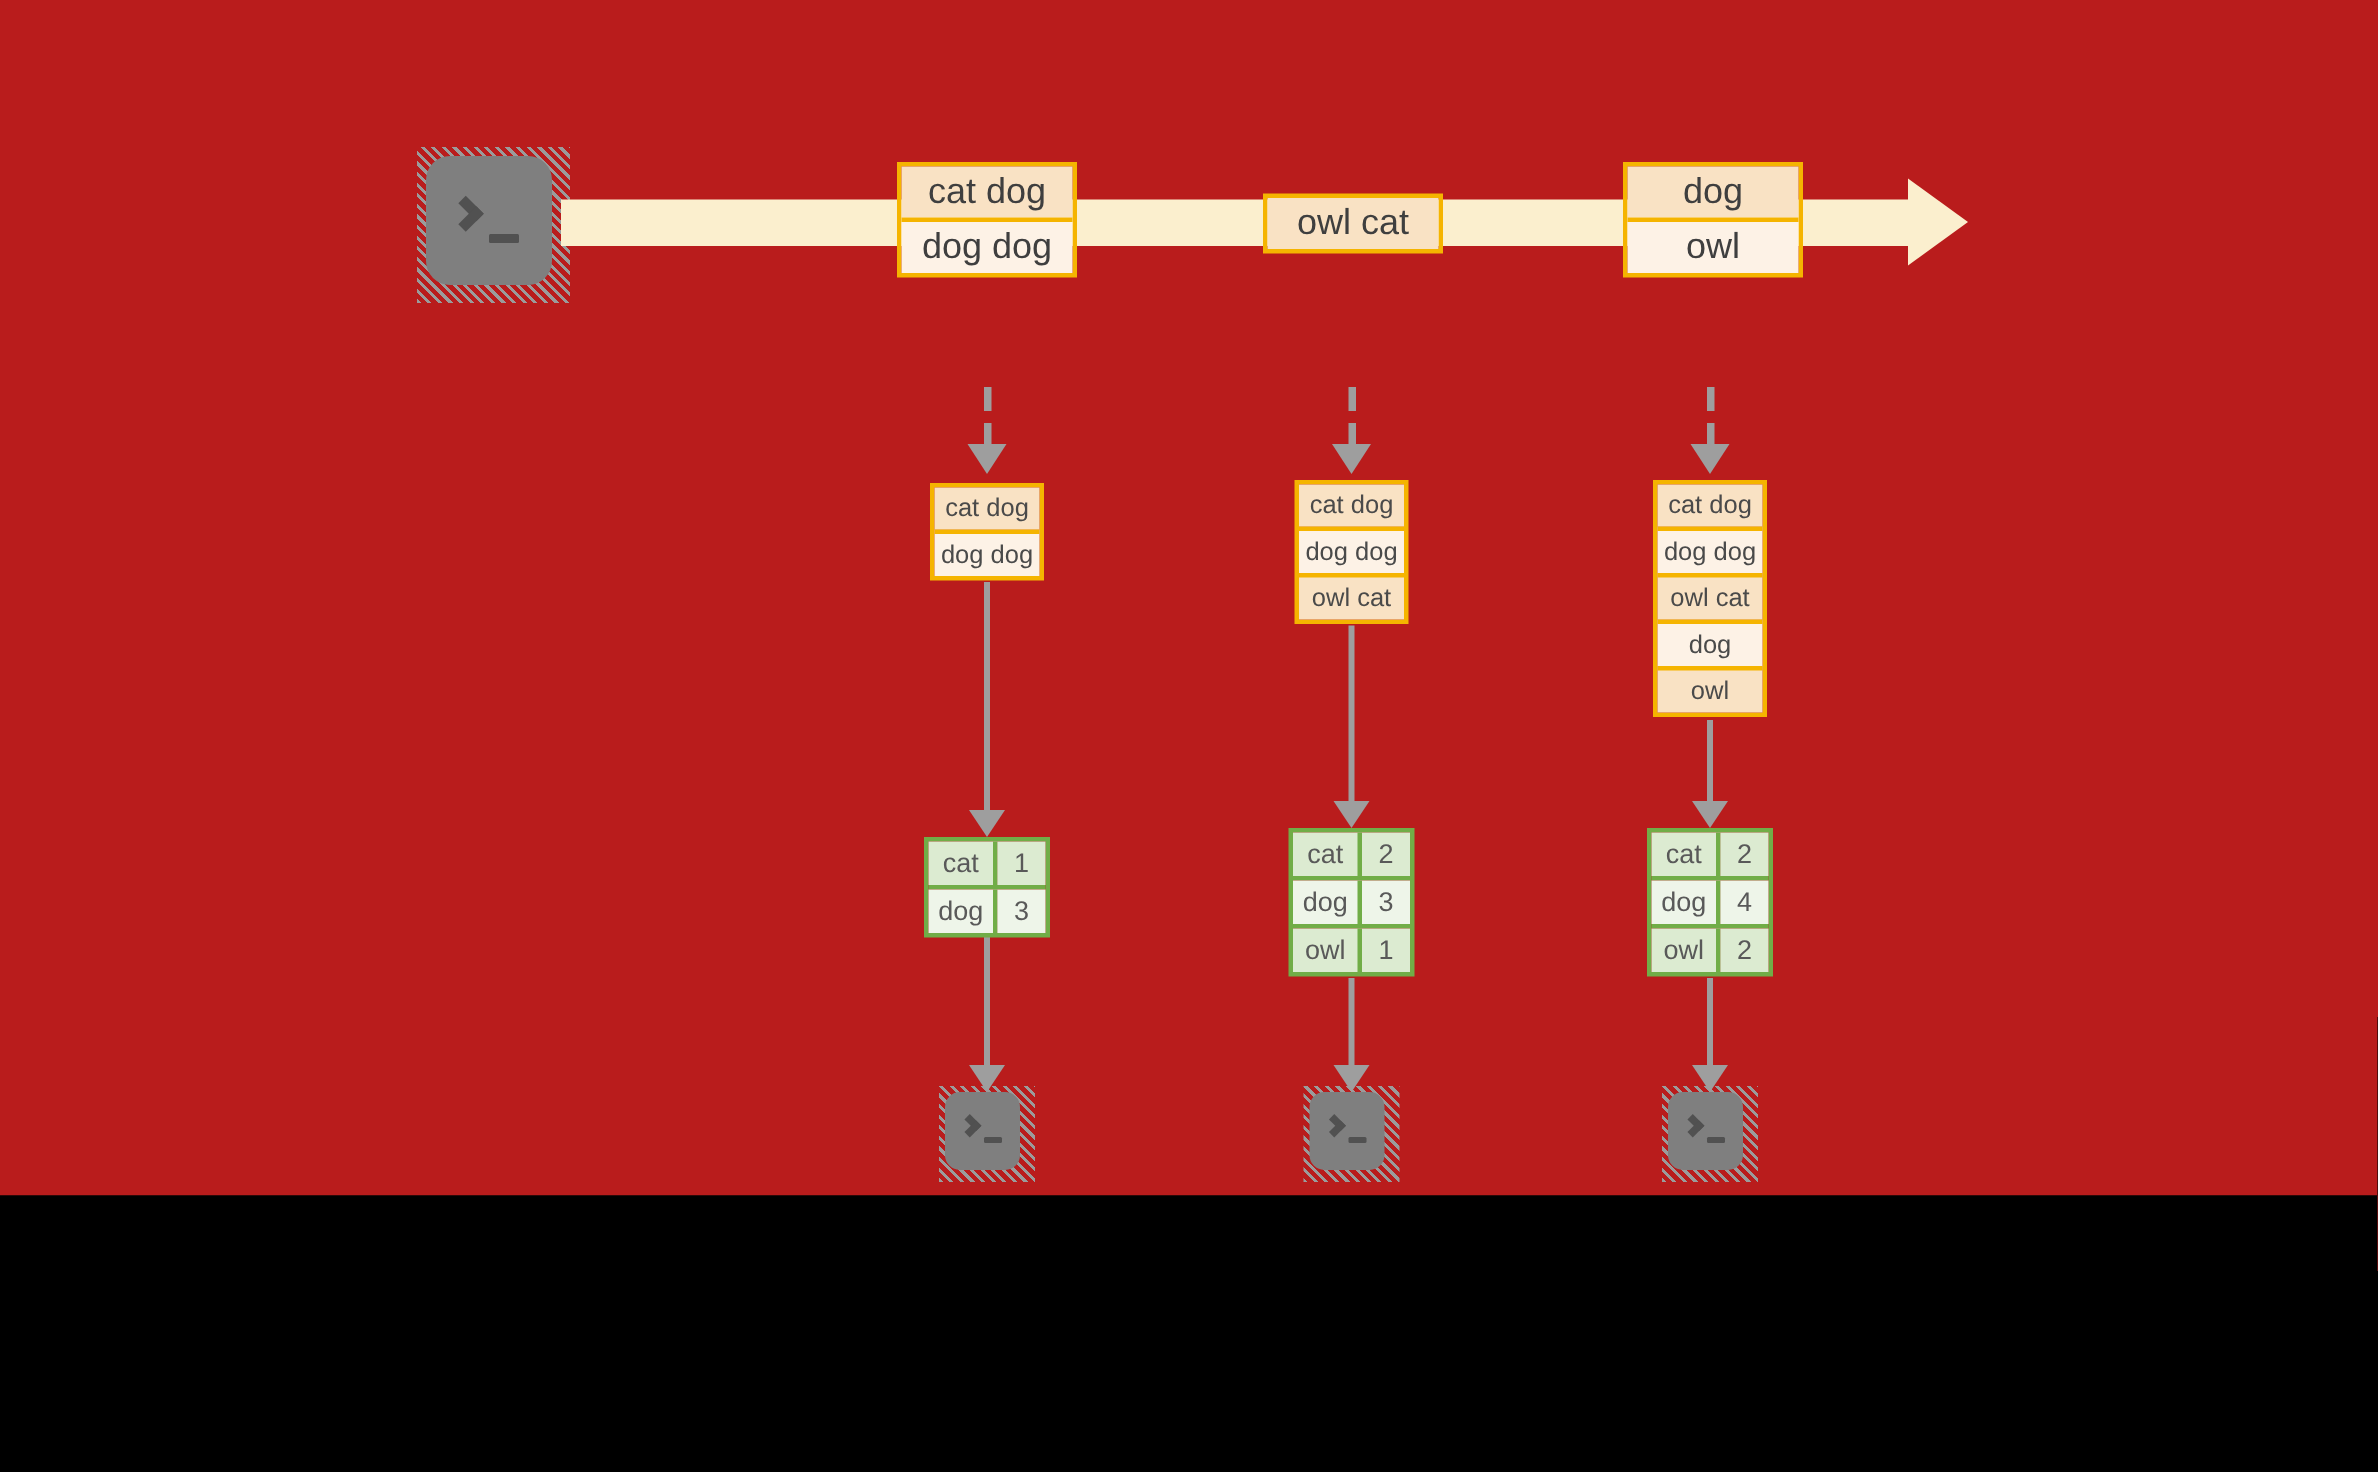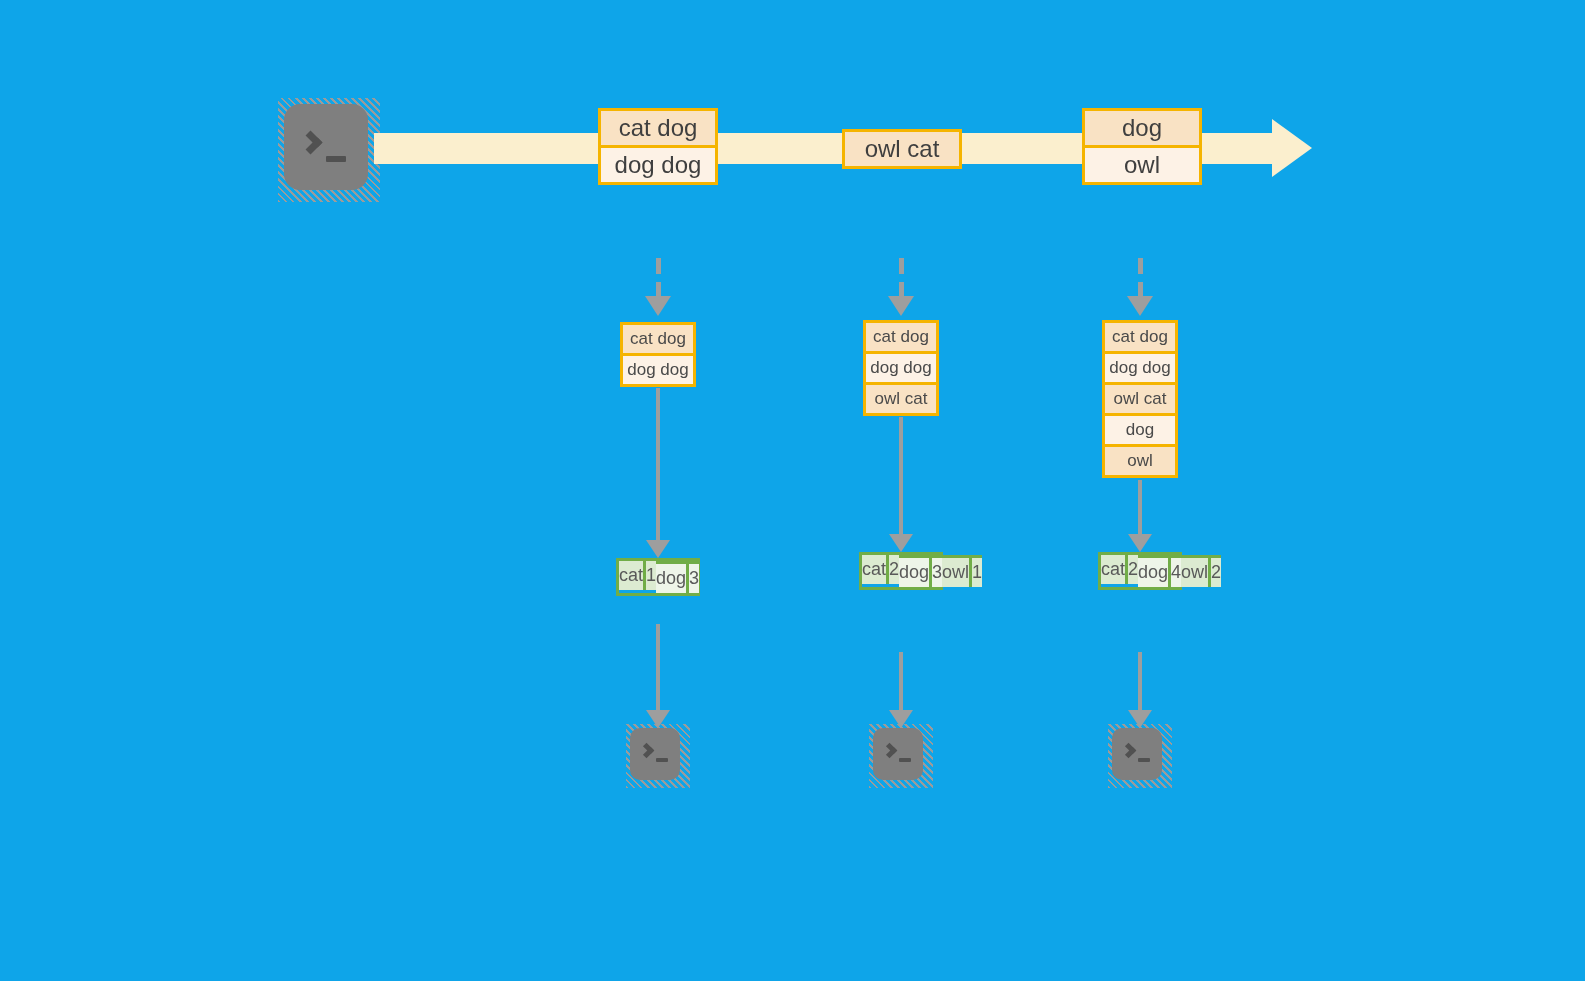--- a/index.html
+++ b/index.html
@@ -1,16 +1,16 @@
 <!DOCTYPE html>
 <html style="--accent-gold: #F5B400; --row-peach-dark: #F9E2C4; --row-peach-light: #FDF2E6; --stream-cream: #FBEFCE; --accent-green: #71AD47; --cell-green-dark: #DCEBD1; --cell-green-light: #EEF5E9; --arrow-gray: #9E9E9E; --terminal-gray: #7F7F7F; --band-text: #1F1F1F;"><head>
 <meta charset="utf-8">
 <style>
   html,body{margin:0;padding:0;background:#000;}
-  .canvas{position:relative;width:1585px;height:981px;background:#0ea5e9;overflow:hidden;
+  .canvas{position:relative;width:1585px;height:797px;background:#b91c1c;overflow:hidden;
           font-family:"Liberation Sans","DejaVu Sans",sans-serif;}
   .abs{position:absolute;}
 
   
   .terminal{background:repeating-linear-gradient(45deg,#9b9b9b 0 2px,transparent 2px 5px);}
   .term-body{position:absolute;background:var(--terminal-gray,#7F7F7F);}
   .chev{position:absolute;width:0;height:0;border-top:6px solid #515151;border-right:6px solid #515151;
         transform:rotate(45deg);}
   .uscore{position:absolute;background:#515151;border-radius:1px;}
 
@@ -32,21 +32,21 @@
   .stack{border:3px solid var(--accent-gold,#F5B400);box-sizing:border-box;display:flex;
          flex-direction:column;z-index:6;}
   .stack .row{height:28px;display:flex;align-items:center;justify-content:center;
               font-size:17px;color:#4a4a4a;}
   .stack .row + .row{border-top:3px solid var(--accent-gold,#F5B400);}
   .stack .row:nth-child(odd){background:var(--row-peach-dark,#F9E2C4);}
   .stack .row:nth-child(even){background:var(--row-peach-light,#FDF2E6);}
 
   
   .count-table{border:3px solid var(--accent-green,#71AD47);box-sizing:border-box;display:flex;
-               flex-direction:row;z-index:6;}
+               flex-direction:column;z-index:6;}
   .count-table .trow{display:flex;height:29px;}
   .count-table .trow + .trow{border-top:3px solid var(--accent-green,#71AD47);}
   .count-table .word{flex:0 0 55%;border-right:3px solid var(--accent-green,#71AD47);
                      display:flex;align-items:center;justify-content:center;font-size:18px;color:#595959;}
   .count-table .num{flex:1;display:flex;align-items:center;justify-content:center;
                     font-size:18px;color:#595959;}
   .count-table .trow:nth-child(odd) .word,.count-table .trow:nth-child(odd) .num
       {background:var(--cell-green-dark,#DCEBD1);}
   .count-table .trow:nth-child(even) .word,.count-table .trow:nth-child(even) .num
       {background:var(--cell-green-light,#EEF5E9);}

